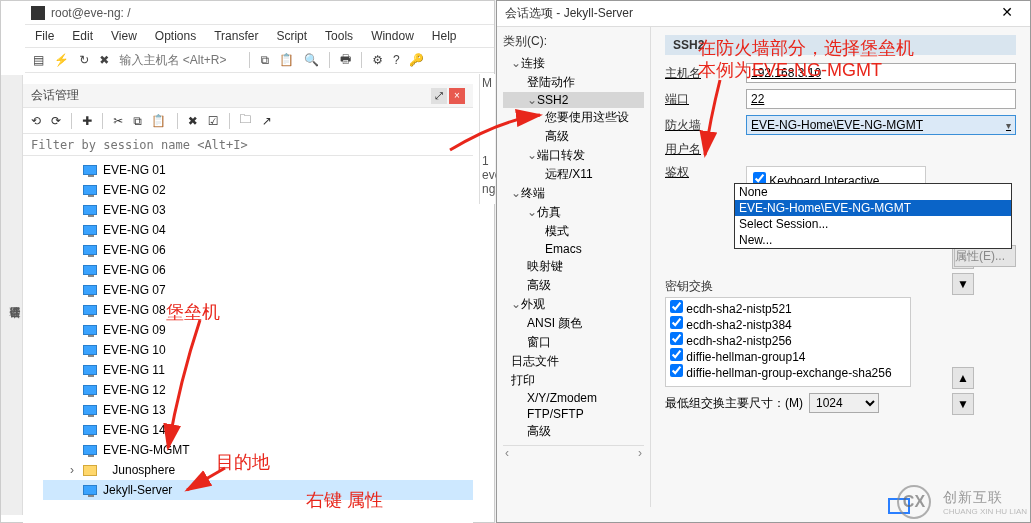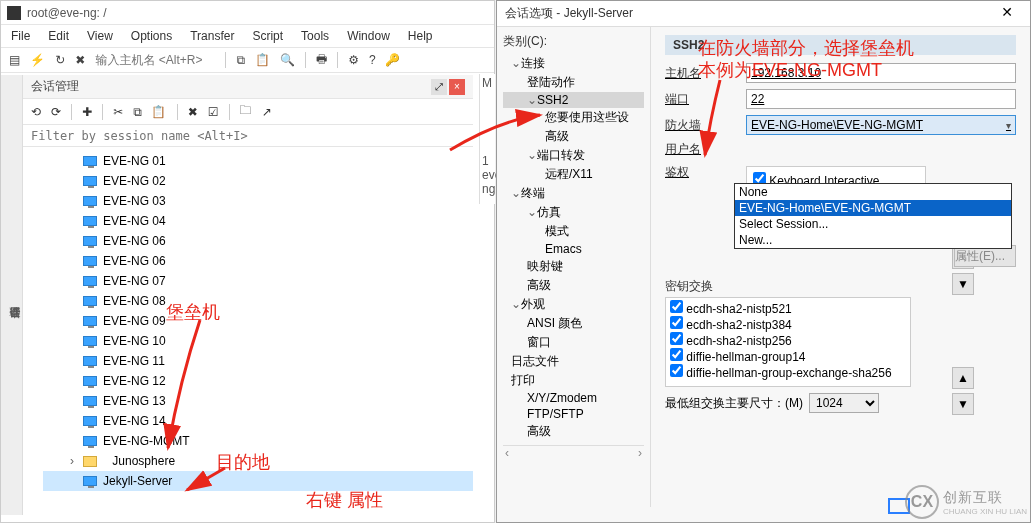--- a/index.html
+++ b/index.html
@@ -1,30 +1,30 @@
 <!DOCTYPE html>
 <html><head>
 <meta charset="utf-8">
 <style>
 * { box-sizing: border-box; margin: 0; padding: 0; font-family: "Microsoft YaHei", Tahoma, Arial, sans-serif; font-size: 12px; }
 body { background: #f0f0f0; width: 1031px; height: 523px; overflow: hidden; position: relative; }
 
 
-.main-window { position: absolute; left: 0; top: 0; width: 495px; height: 523px; background: #fff; border: 1px solid #ccc; }
+.main-window { position: absolute; left: 0; top: 0; width: 495px; height: 523px; background: #fff; border: 1px solid #ccc; padding-left: 24px; }
 .titlebar { height: 24px; background: #fff; border-bottom: 1px solid #e5e5e5; display: flex; align-items: center; padding: 0 6px; gap: 6px; }
 .titlebar .icon-app { width: 14px; height: 14px; background: #333; }
 .titlebar .title { color: #555; }
 .menubar { height: 22px; display: flex; align-items: center; padding: 0 10px; gap: 18px; color: #333; }
 .menubar span { cursor: default; }
 .toolbar { height: 26px; border-top: 1px solid #e5e5e5; border-bottom: 1px solid #e5e5e5; display: flex; align-items: center; padding: 0 8px; gap: 10px; color: #444; }
 .toolbar .sep { width: 1px; height: 16px; background: #ccc; }
 .toolbar input.host { border: none; outline: none; width: 120px; color: #888; }
 .sidebar-strip { position: absolute; left: 0; top: 74px; width: 22px; height: 440px; background: #eee; border-right: 1px solid #ddd; writing-mode: vertical-rl; text-orientation: mixed; font-size: 11px; color: #555; text-align: center; padding-top: 6px; }
 
-.session-panel { position: absolute; left: 22px; top: 74px; width: 450px; height: 440px; background: #fff; }
+.session-panel { position: absolute; left: 22px; top: 83px; width: 450px; height: 440px; background: #fff; }
 .panel-header { height: 24px; background: #f5f5f5; border-bottom: 1px solid #e5e5e5; display: flex; align-items: center; padding: 0 8px; justify-content: space-between; }
 .panel-header .phtitle { color: #444; }
 .panel-header .phbtns { display: flex; gap: 2px; }
 .panel-header .phbtn { width: 16px; height: 16px; background: #e0e0e0; display: flex; align-items:center; justify-content:center; font-size:10px; }
 .panel-header .phbtn.close { background: #e8594f; color: #fff; }
 .panel-toolbar { height: 26px; border-bottom: 1px solid #e5e5e5; display: flex; align-items: center; gap: 10px; padding: 0 8px; color: #333; font-size: 14px; }
 .panel-toolbar .sep { width: 1px; height: 16px; background: #ccc; }
 .filter { height: 22px; border-bottom: 1px solid #e5e5e5; padding: 0 8px; display:flex; align-items:center;}
 .filter input { border: none; outline: none; width: 100%; color: #0369a1; font-family: monospace; }
 
@@ -75,21 +75,21 @@
 .kex-box { border:1px solid #ccc; background:#fff; width: 246px; height: 90px; padding:2px 4px; margin-top:2px; overflow:hidden;}
 .kex-box label { display:block; padding:0;}
 .kex-side { position:absolute; right: 56px; top: 340px; display:flex; flex-direction:column; gap:4px;}
 .kex-side .b { width: 22px; height: 22px; background: #e5e5e5; border:1px solid #bbb; text-align:center; line-height:20px;}
 .min-row { display:flex; align-items:center; gap:6px; margin-top: 6px;}
 .min-row select { border:1px solid #aaa; padding:1px 2px; width:70px;}
 
 .ok-box { position:absolute; right: 120px; bottom: 8px; width:22px; height:16px; border:2px solid #2a7fff;}
 
 
-.watermark { position:absolute; right: 4px; bottom: 4px; display:flex; align-items:center; gap:4px; opacity:0.65;}
+.watermark { position:absolute; right: 4px; bottom: 4px; display:flex; align-items:center; gap:12px; opacity:0.65;}
 .watermark .logo { width: 34px; height: 34px; border-radius: 50%; border: 2px solid #888; display:flex; align-items:center; justify-content:center; font-weight:bold; color:#666; font-size:16px;}
 .watermark .txt { font-size: 14px; color:#666; letter-spacing:1px;}
 .watermark .sub { font-size: 8px; color:#999;}
 
 
 .anno { position:absolute; color:#e8261b; font-size:18px; font-weight: 500; z-index:50; pointer-events:none;}
 .arrow-svg { position:absolute; z-index:49; pointer-events:none;}
 .tab-back { position:absolute; left:479px; top:74px; width:16px; height:130px; background:#fff; border-left:1px solid #ddd; font-size:10px; color:#555;}
 .tab-back div { padding:2px;}
 </style>

